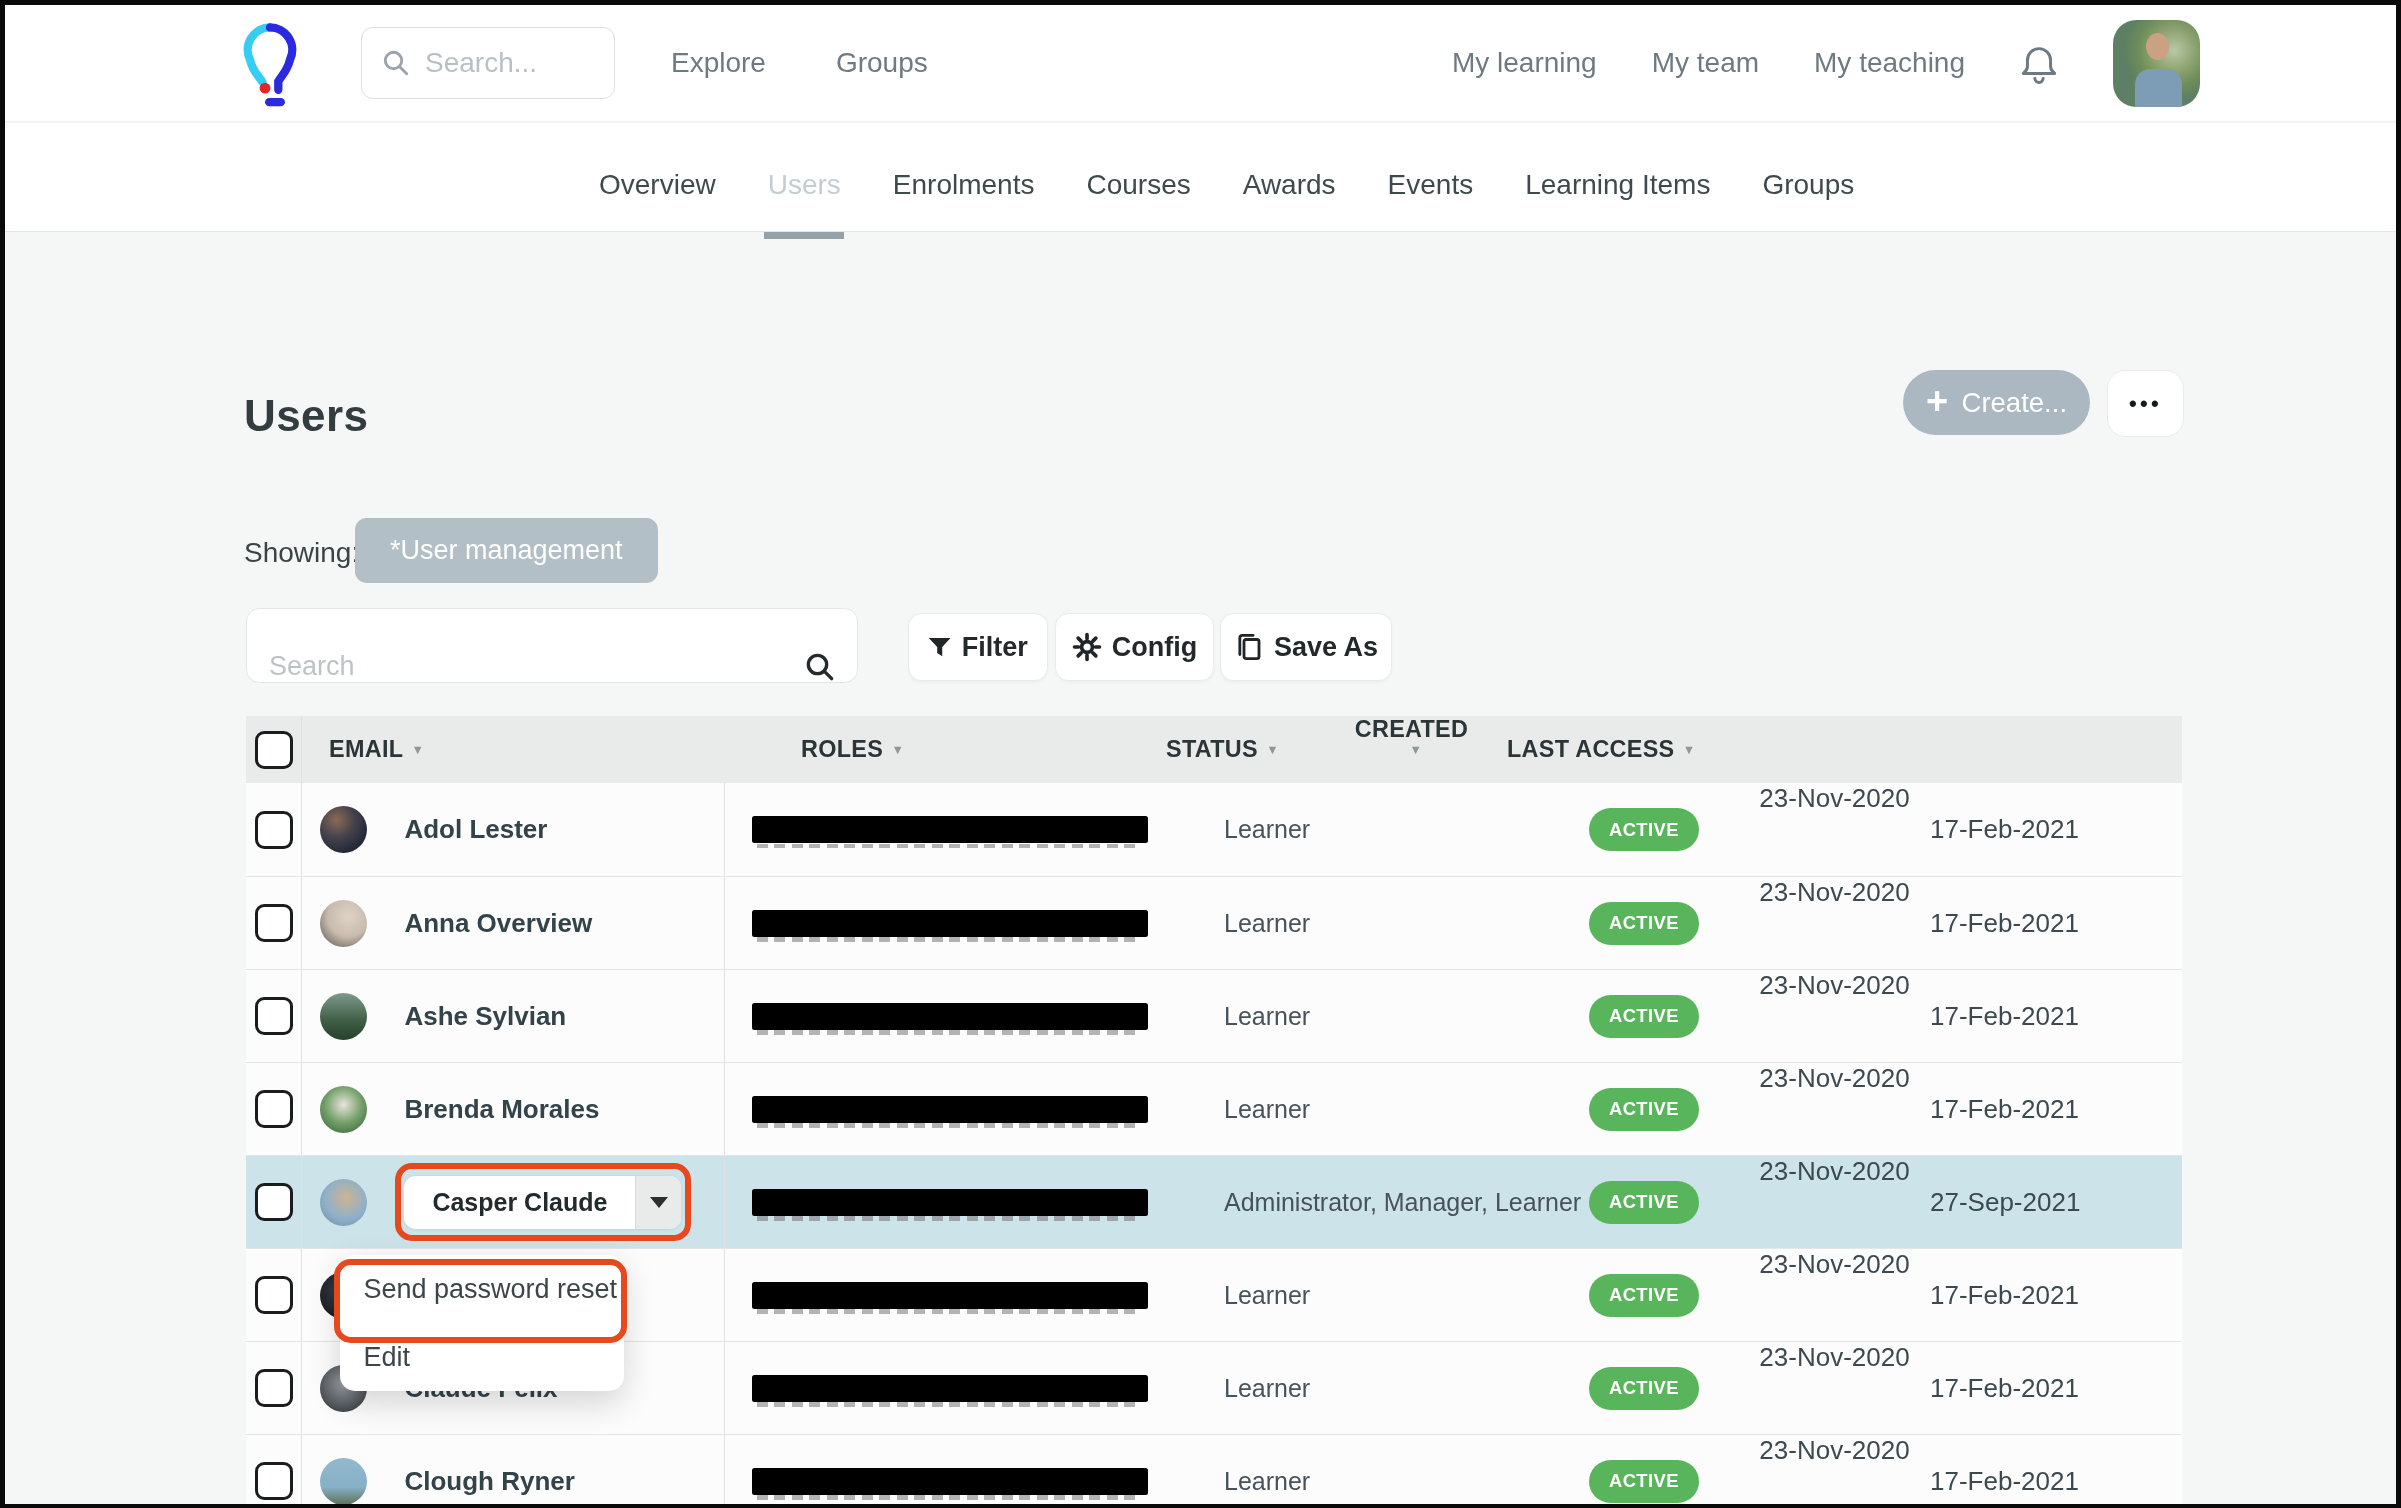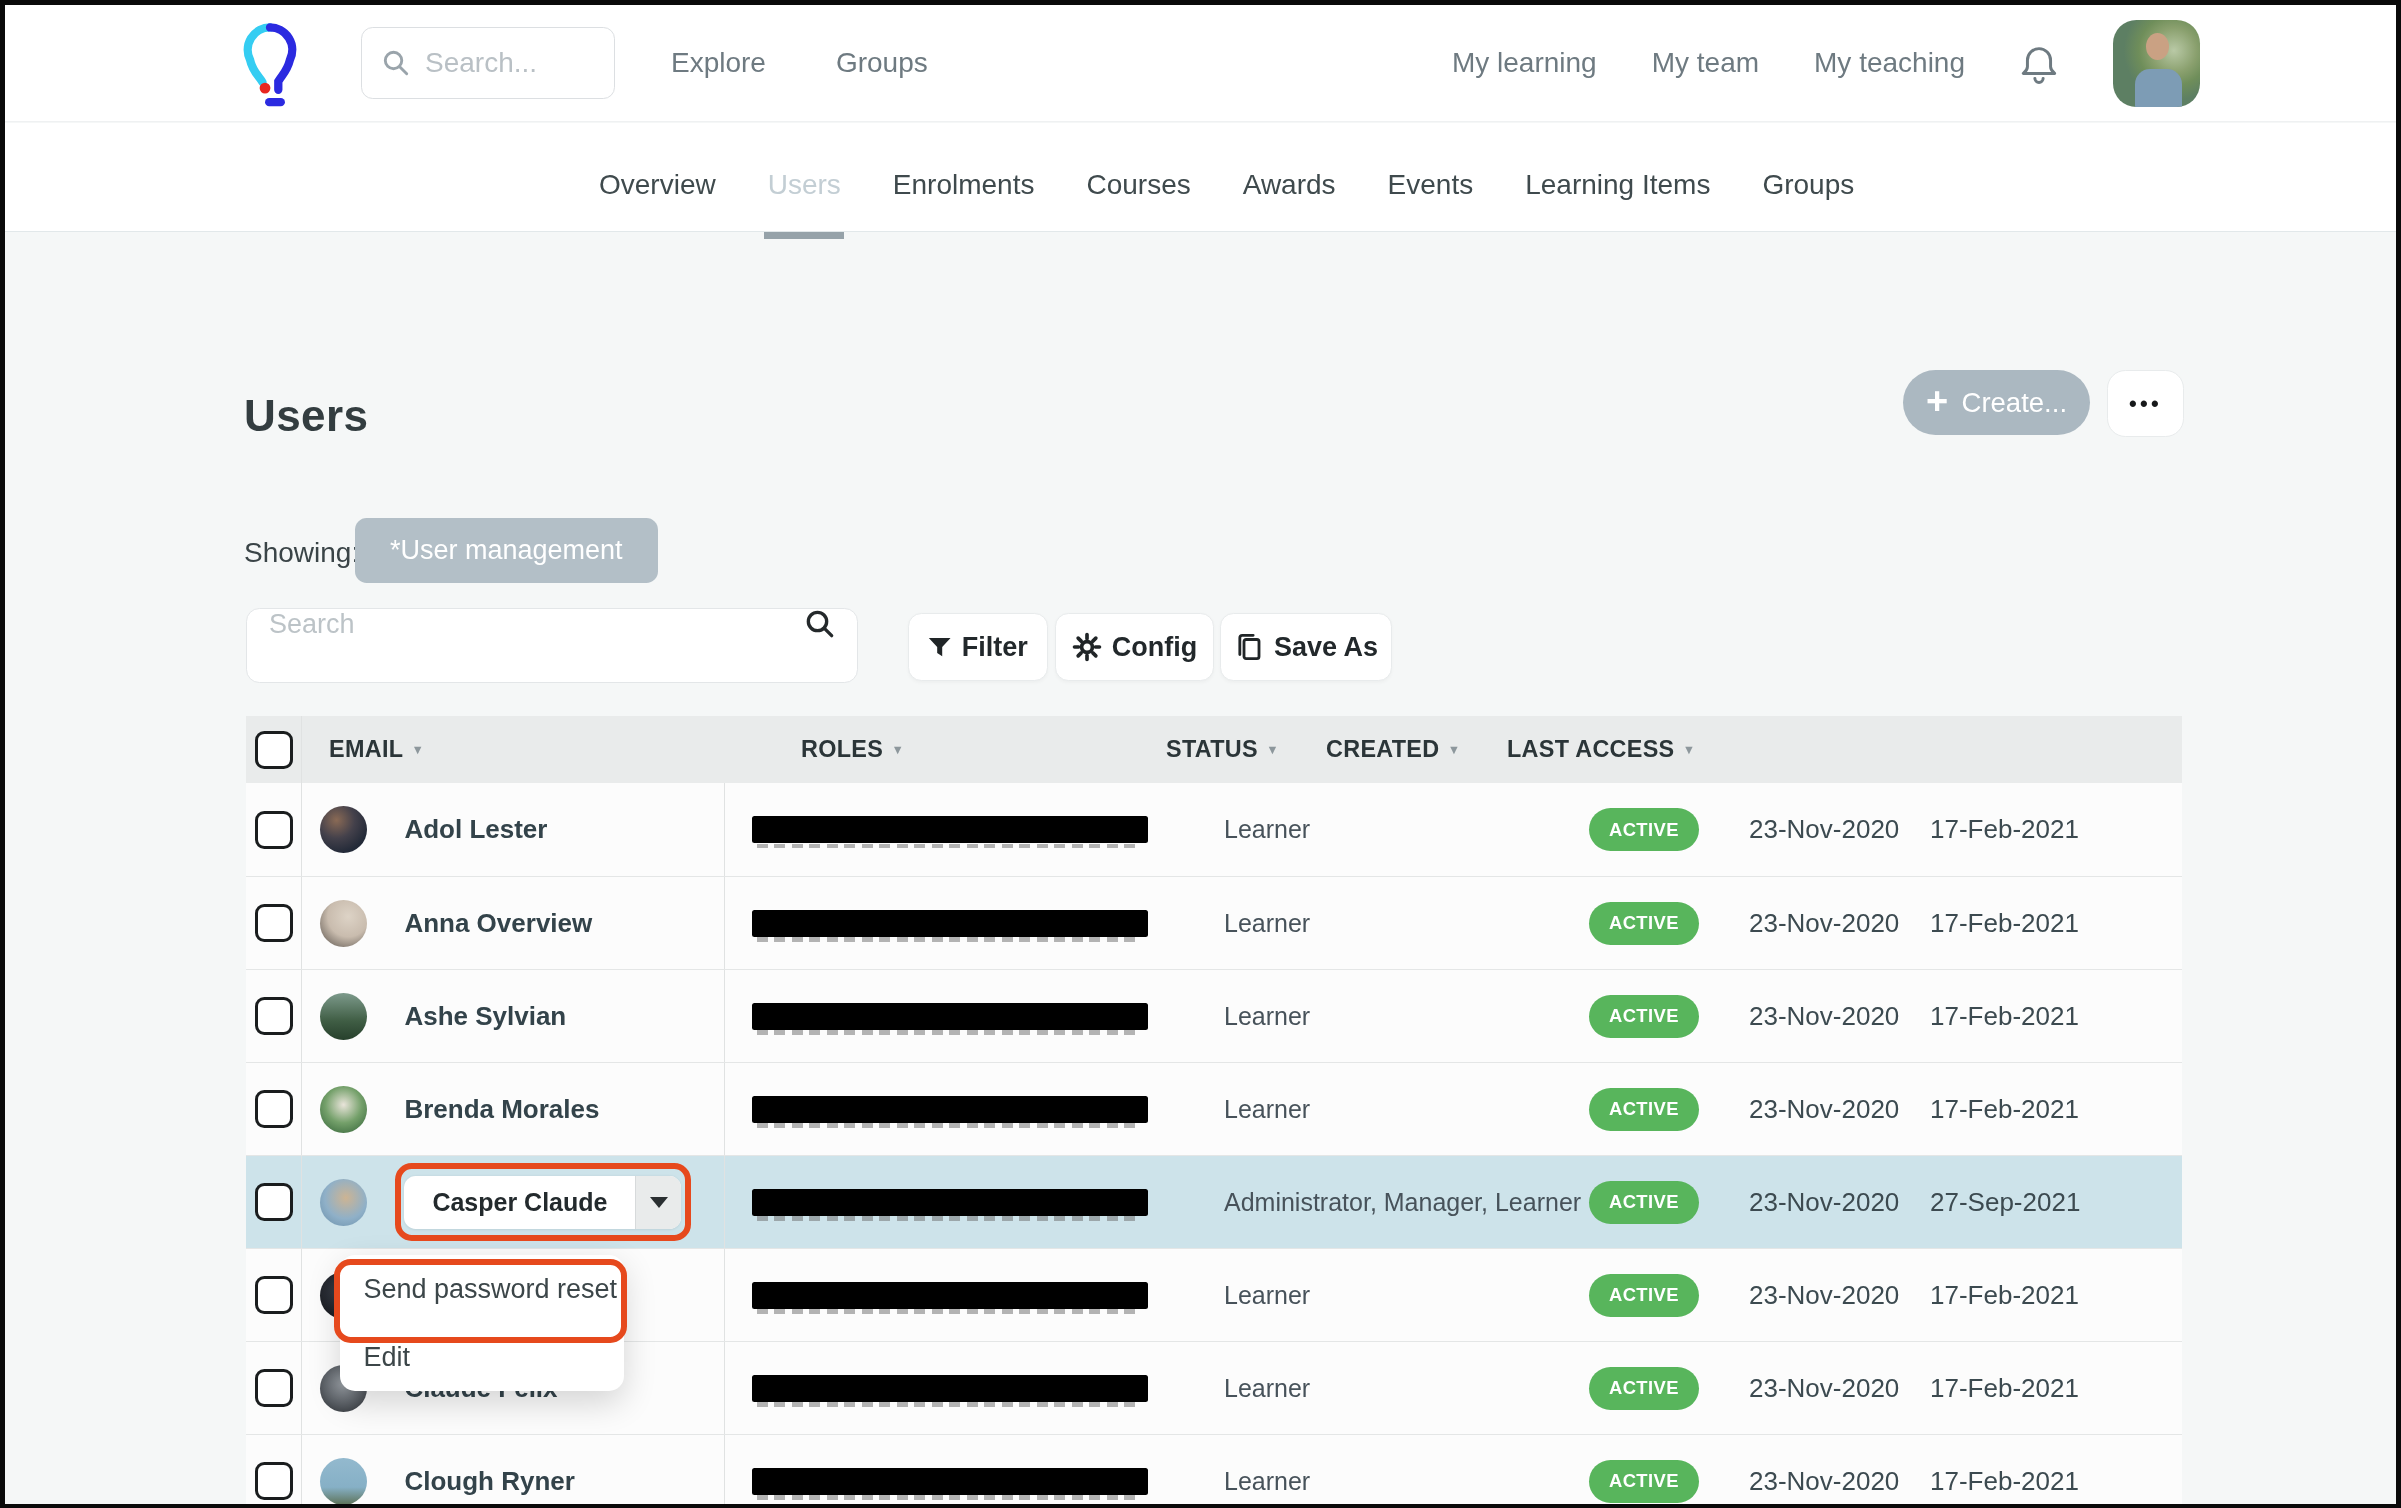--- a/index.html
+++ b/index.html
@@ -30,39 +30,39 @@
   
   .h1{position:absolute;left:239px;top:357px;font-size:44px;font-weight:700;color:#333d40;letter-spacing:0.4px;}
   .btn-create{position:absolute;left:1898px;top:365px;width:187px;height:65px;background:#abb8c1;border-radius:33px;display:flex;align-items:center;justify-content:center;gap:13.4px;color:#fff;font-size:27.5px;}
   .btn-create .plus{font-size:38px;font-weight:600;line-height:0;margin-top:-3.3px;}
   .btn-more{position:absolute;left:2102px;top:365px;width:75px;height:65px;background:#fff;border:1.7px solid #e8ebec;border-radius:18.4px;display:flex;align-items:center;justify-content:center;font-size:22px;letter-spacing:3.3px;color:#17191a;font-weight:700;}
 
   .showing-label{position:absolute;left:239px;top:532px;font-size:28px;color:#3a4447;}
   .showing-chip{position:absolute;left:350px;top:513px;height:65px;padding:0 35px;background:#b3bfc7;border-radius:11.7px;color:#fff;font-size:27px;display:flex;align-items:center;}
 
   
-  .tb-search{position:absolute;left:241px;top:603px;width:612px;height:75px;background:#fff;border:1.7px solid #e3e6e8;border-radius:13.4px;box-sizing:border-box;display:flex;align-items:flex-start;padding:0 22px;}
+  .tb-search{position:absolute;left:241px;top:603px;width:612px;height:75px;background:#fff;border:1.7px solid #e3e6e8;border-radius:13.4px;box-sizing:border-box;display:flex;align-items:flex-end;padding:0 22px;}
   .tb-search .ph{font-size:27px;color:#bcc3c7;flex:1;}
   .tb-btn{position:absolute;top:608px;height:68px;background:#fff;border:1.7px solid #e8ebec;border-radius:13.4px;box-shadow:0 1.7px 3.3px rgba(0,0,0,.03);display:flex;align-items:center;justify-content:center;gap:10px;font-size:27px;font-weight:700;color:#22282b;box-sizing:border-box;}
   .tb-filter{left:903px;width:140px;}
   .tb-config{left:1050px;width:159px;}
   .tb-saveas{left:1215px;width:172px;}
 
   
   .table{position:absolute;left:241px;top:711px;width:1936px;}
   .thead{display:flex;height:67px;background:#e9ebeb;align-items:center;}
   .trow{display:flex;height:93px;background:#fcfcfc;align-items:center;border-top:1.7px solid #e4e6e6;box-sizing:border-box;}
   .trow.selected{background:#cde3ea;}
   .cell{height:100%;display:flex;align-items:center;box-sizing:border-box;}
   .c-check{width:56px;justify-content:center;border-right:1.7px solid #e0e2e2;}
   .c-name{width:423px;padding-left:18.4px;border-right:1.7px solid #e0e2e2;gap:37px;}
   .c-email{width:489px;padding-left:27px;}
   .c-roles{width:365px;padding-left:10px;}
   .c-status{width:160px;padding-left:10px;}
-  .c-created{width:181px;padding-left:10px;}
+  .c-created{width:181px;padding-left:10px;flex-direction:column;}
   .c-last{width:261px;padding-left:10px;}
   .hlabel{font-size:23.4px;font-weight:700;color:#2b3538;letter-spacing:0.3px;}
   .sort{margin-left:8.3px;}
   .sort-asc{font-size:12.5px;color:#2b3134;}
   .sort-desc{font-size:12.5px;color:#8d979c;}
   .checkbox{width:32px;height:32px;border:3.3px solid #1a1d1e;border-radius:9.2px;background:#fff;}
   .avatar{width:47px;height:47px;border-radius:50%;flex:none;}
   .av1{background:radial-gradient(33px 33px at 35% 30%,#8a6a55 0%,#44414b 55%,#232a38 100%);}
   .av2{background:radial-gradient(37px 37px at 60% 35%,#ddd3c6 0%,#c9bcae 55%,#6b635b 100%);}
   .av3{background:linear-gradient(180deg,#7d9a8b 0%,#3f5d44 60%,#27402c 100%);}

